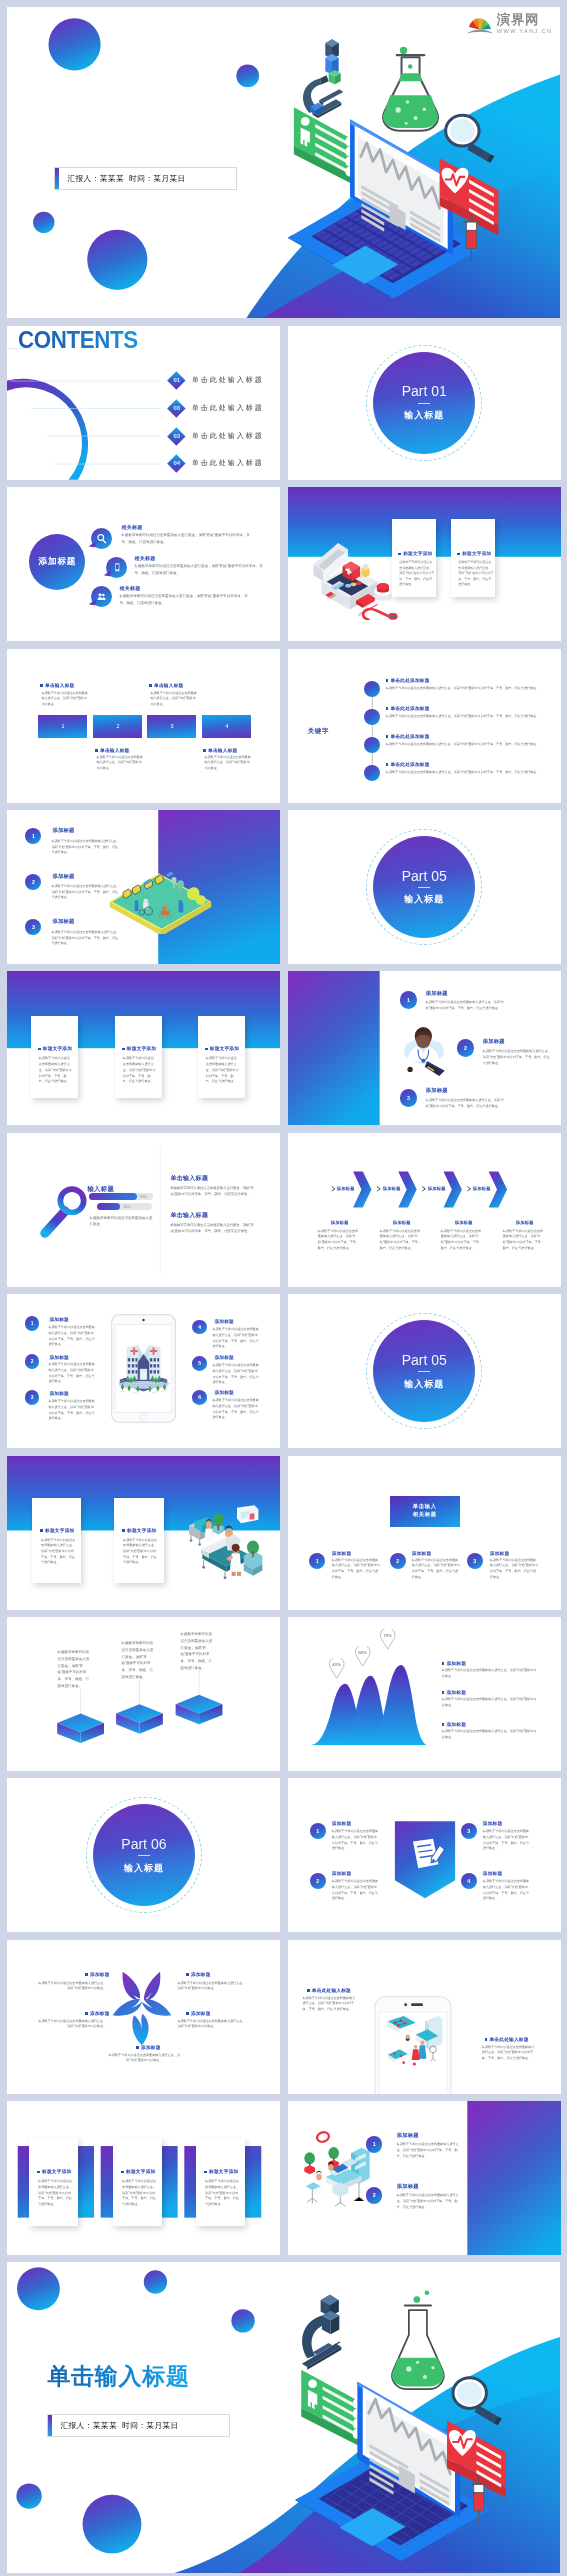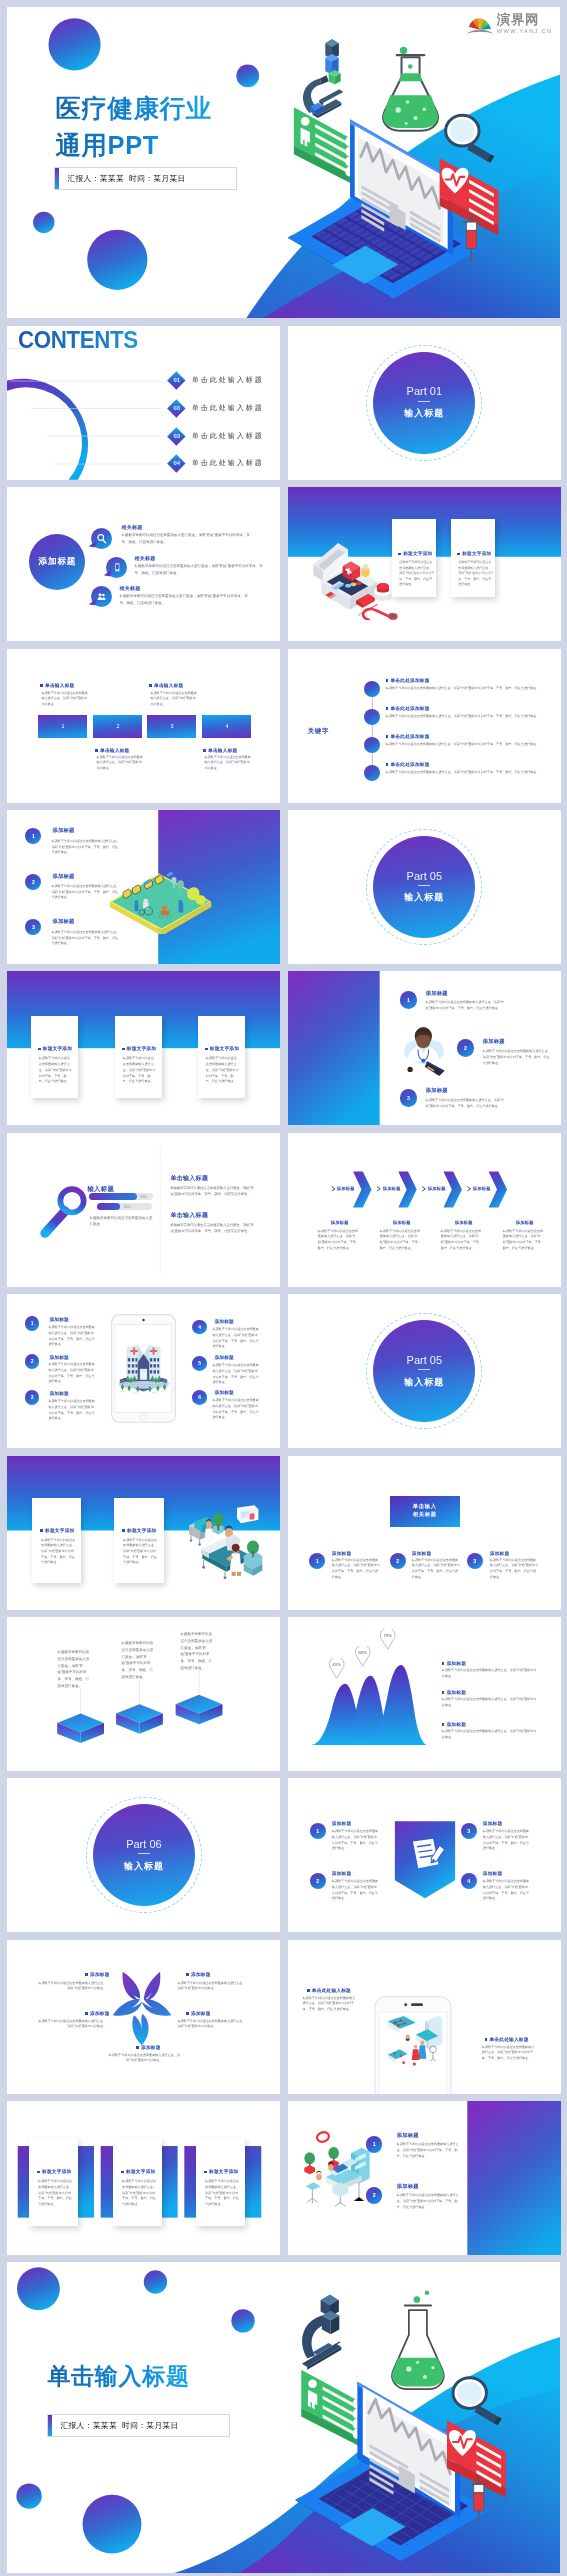--- a/index.html
+++ b/index.html
@@ -35,21 +35,21 @@
 .co-dia{width:12.7px;height:12.7px;transform:rotate(45deg);background:linear-gradient(315deg,#6b2fbe 0%,#3a58c8 45%,#15a8ea 100%);flex:none;}
 .co-num{position:absolute;left:0;top:0;width:12.7px;height:12.7px;display:flex;align-items:center;justify-content:center;
   font-size:6px;color:#d8f2ff;font-weight:bold;}
 .co-lab{font-size:7px;color:#3a3a3a;letter-spacing:2px;margin-left:8.7px;white-space:nowrap;}
 
 .pt-circle{position:absolute;left:50%;top:50%;transform:translate(-50%,-50%);width:102px;height:102px;border-radius:50%;
   background:linear-gradient(170deg,#7030bd 0%,#4a4ec8 40%,#2f7ddc 65%,#12b0f0 100%);display:flex;flex-direction:column;
   align-items:center;justify-content:center;}
 .pt-ring{position:absolute;left:50%;top:50%;transform:translate(-50%,-50%);width:116px;height:116px;border-radius:50%;
   border:0.7px dashed #8ed6ea;}
-.pt-lab{font-size:11px;color:#eef4ff;letter-spacing:0px;font-weight:300;}
+.pt-lab{font-size:14px;color:#eef4ff;letter-spacing:0px;font-weight:300;}
 .pt-line{width:12px;height:1.3px;background:#cfd7ff;margin:3.3px 0 5.3px;}
 .pt-sub{font-size:9px;color:#fff;font-weight:bold;letter-spacing:1px;}
 
 
 .ov-circle{position:absolute;border-radius:50%;background:linear-gradient(150deg,#6b2fbe 0%,#3e58c8 50%,#12a9ec 100%);
   display:flex;align-items:center;justify-content:center;color:#fff;font-size:8.7px;font-weight:bold;letter-spacing:0.7px;}
 .ov-bub{position:absolute;width:21px;height:21px;border-radius:50%;
   background:linear-gradient(150deg,#6b2fbe,#2f6ed0,#12a9ec);display:flex;align-items:center;justify-content:center;}
 .ov-bub:after{content:"";position:absolute;left:-2.7px;bottom:1.3px;width:7.4px;height:7.4px;
   background:#5a3cc0;clip-path:polygon(100% 0,100% 100%,0 100%);transform:rotate(12deg);}
@@ -212,24 +212,20 @@
 
     <g>
       <rect x="698" y="332" width="15" height="13" fill="#fff" stroke="#5a5a5a" stroke-width="1.3"></rect>
       <rect x="698" y="345" width="15" height="27" fill="#e8353f" stroke="#5a5a5a" stroke-width="1.3"></rect>
       <path d="M705.5 372 L705.5 391" stroke="#5a5a5a" stroke-width="1.8"></path>
       <path d="M694 332 L718 332" stroke="#5a5a5a" stroke-width="2.6"></path>
       <path d="M705.5 321 L705.5 332" stroke="#5a5a5a" stroke-width="2.6"></path>
     </g>
     </g>
   </svg>
-  <div class="t-title">
-    <div>医疗健康行业</div>
-    <div>通用PPT</div>
-  </div>
   <div class="t-box">
     <div class="bar"></div>
     <div class="txt">
       <span>汇报人：</span><span>某某某</span>&nbsp;&nbsp;<span>时间：</span><span>某月某日</span>
     </div>
   </div>
   <div class="wm">
     <svg width="28" height="20" viewBox="0 0 42 30">
       <g transform="translate(21,22)">
         <path d="M0 0 L-16.5 -4 A17 17 0 0 1 -11 -13.5 Z" fill="#d8342f"></path>

